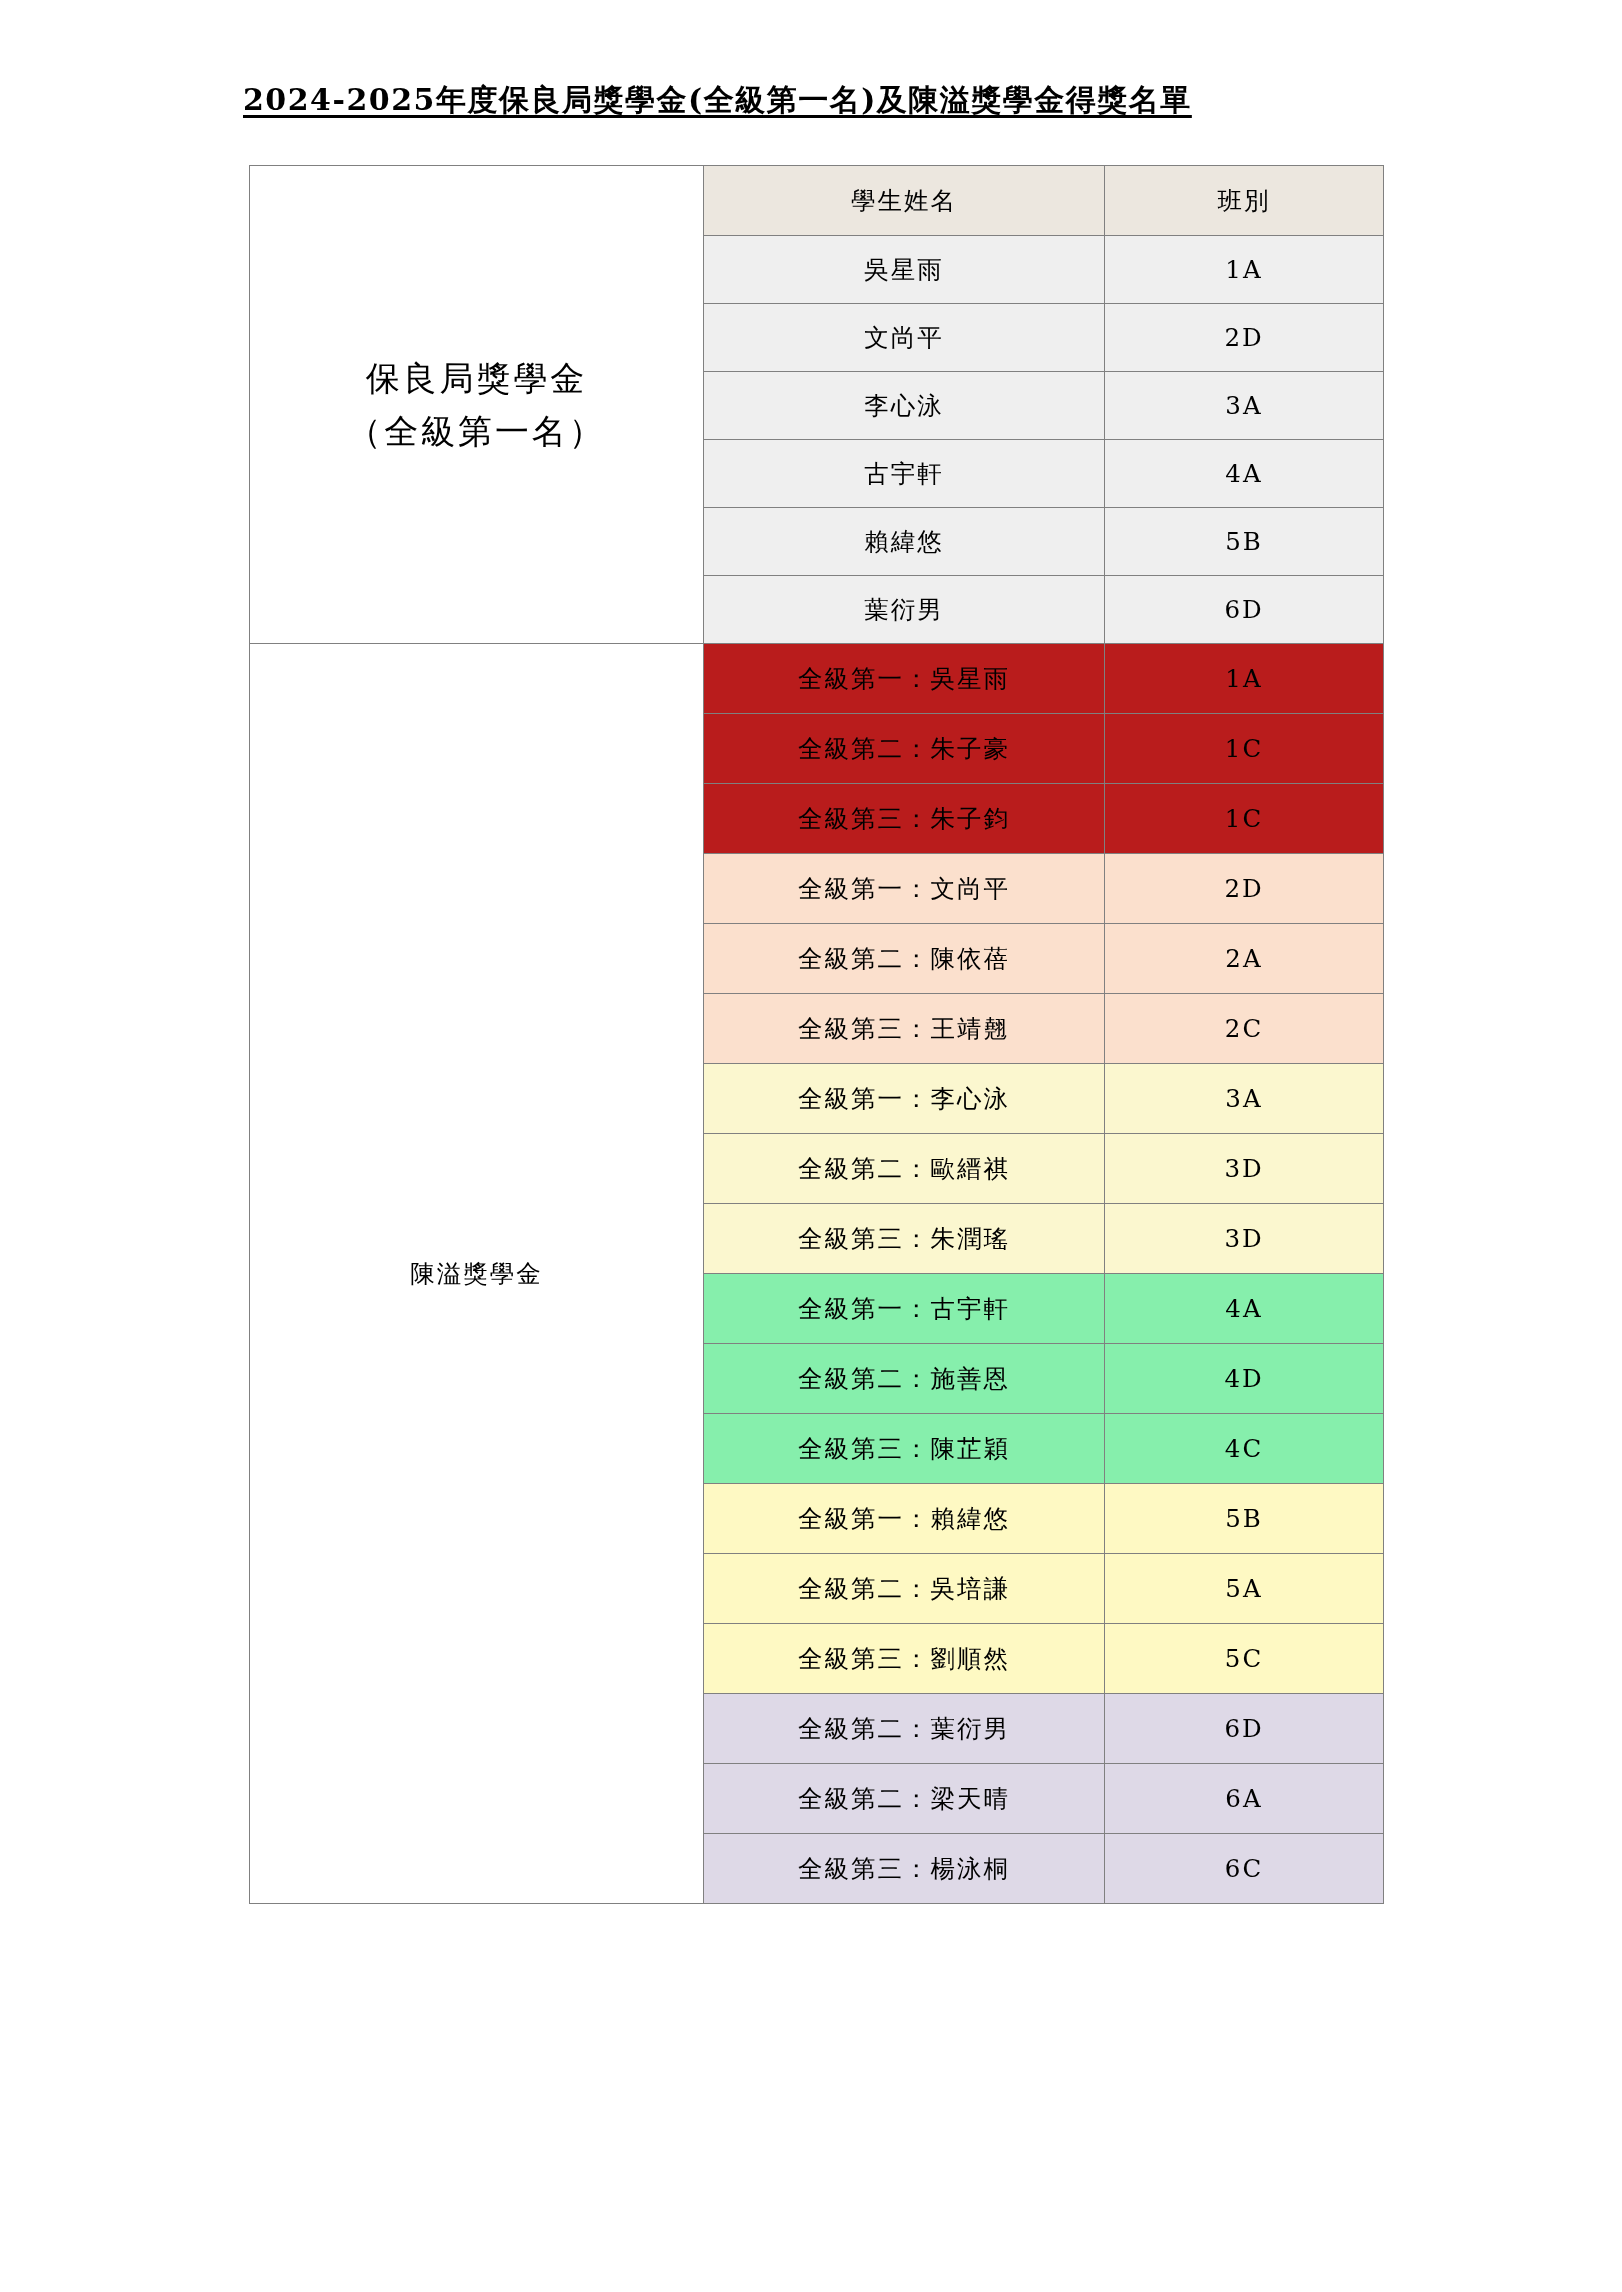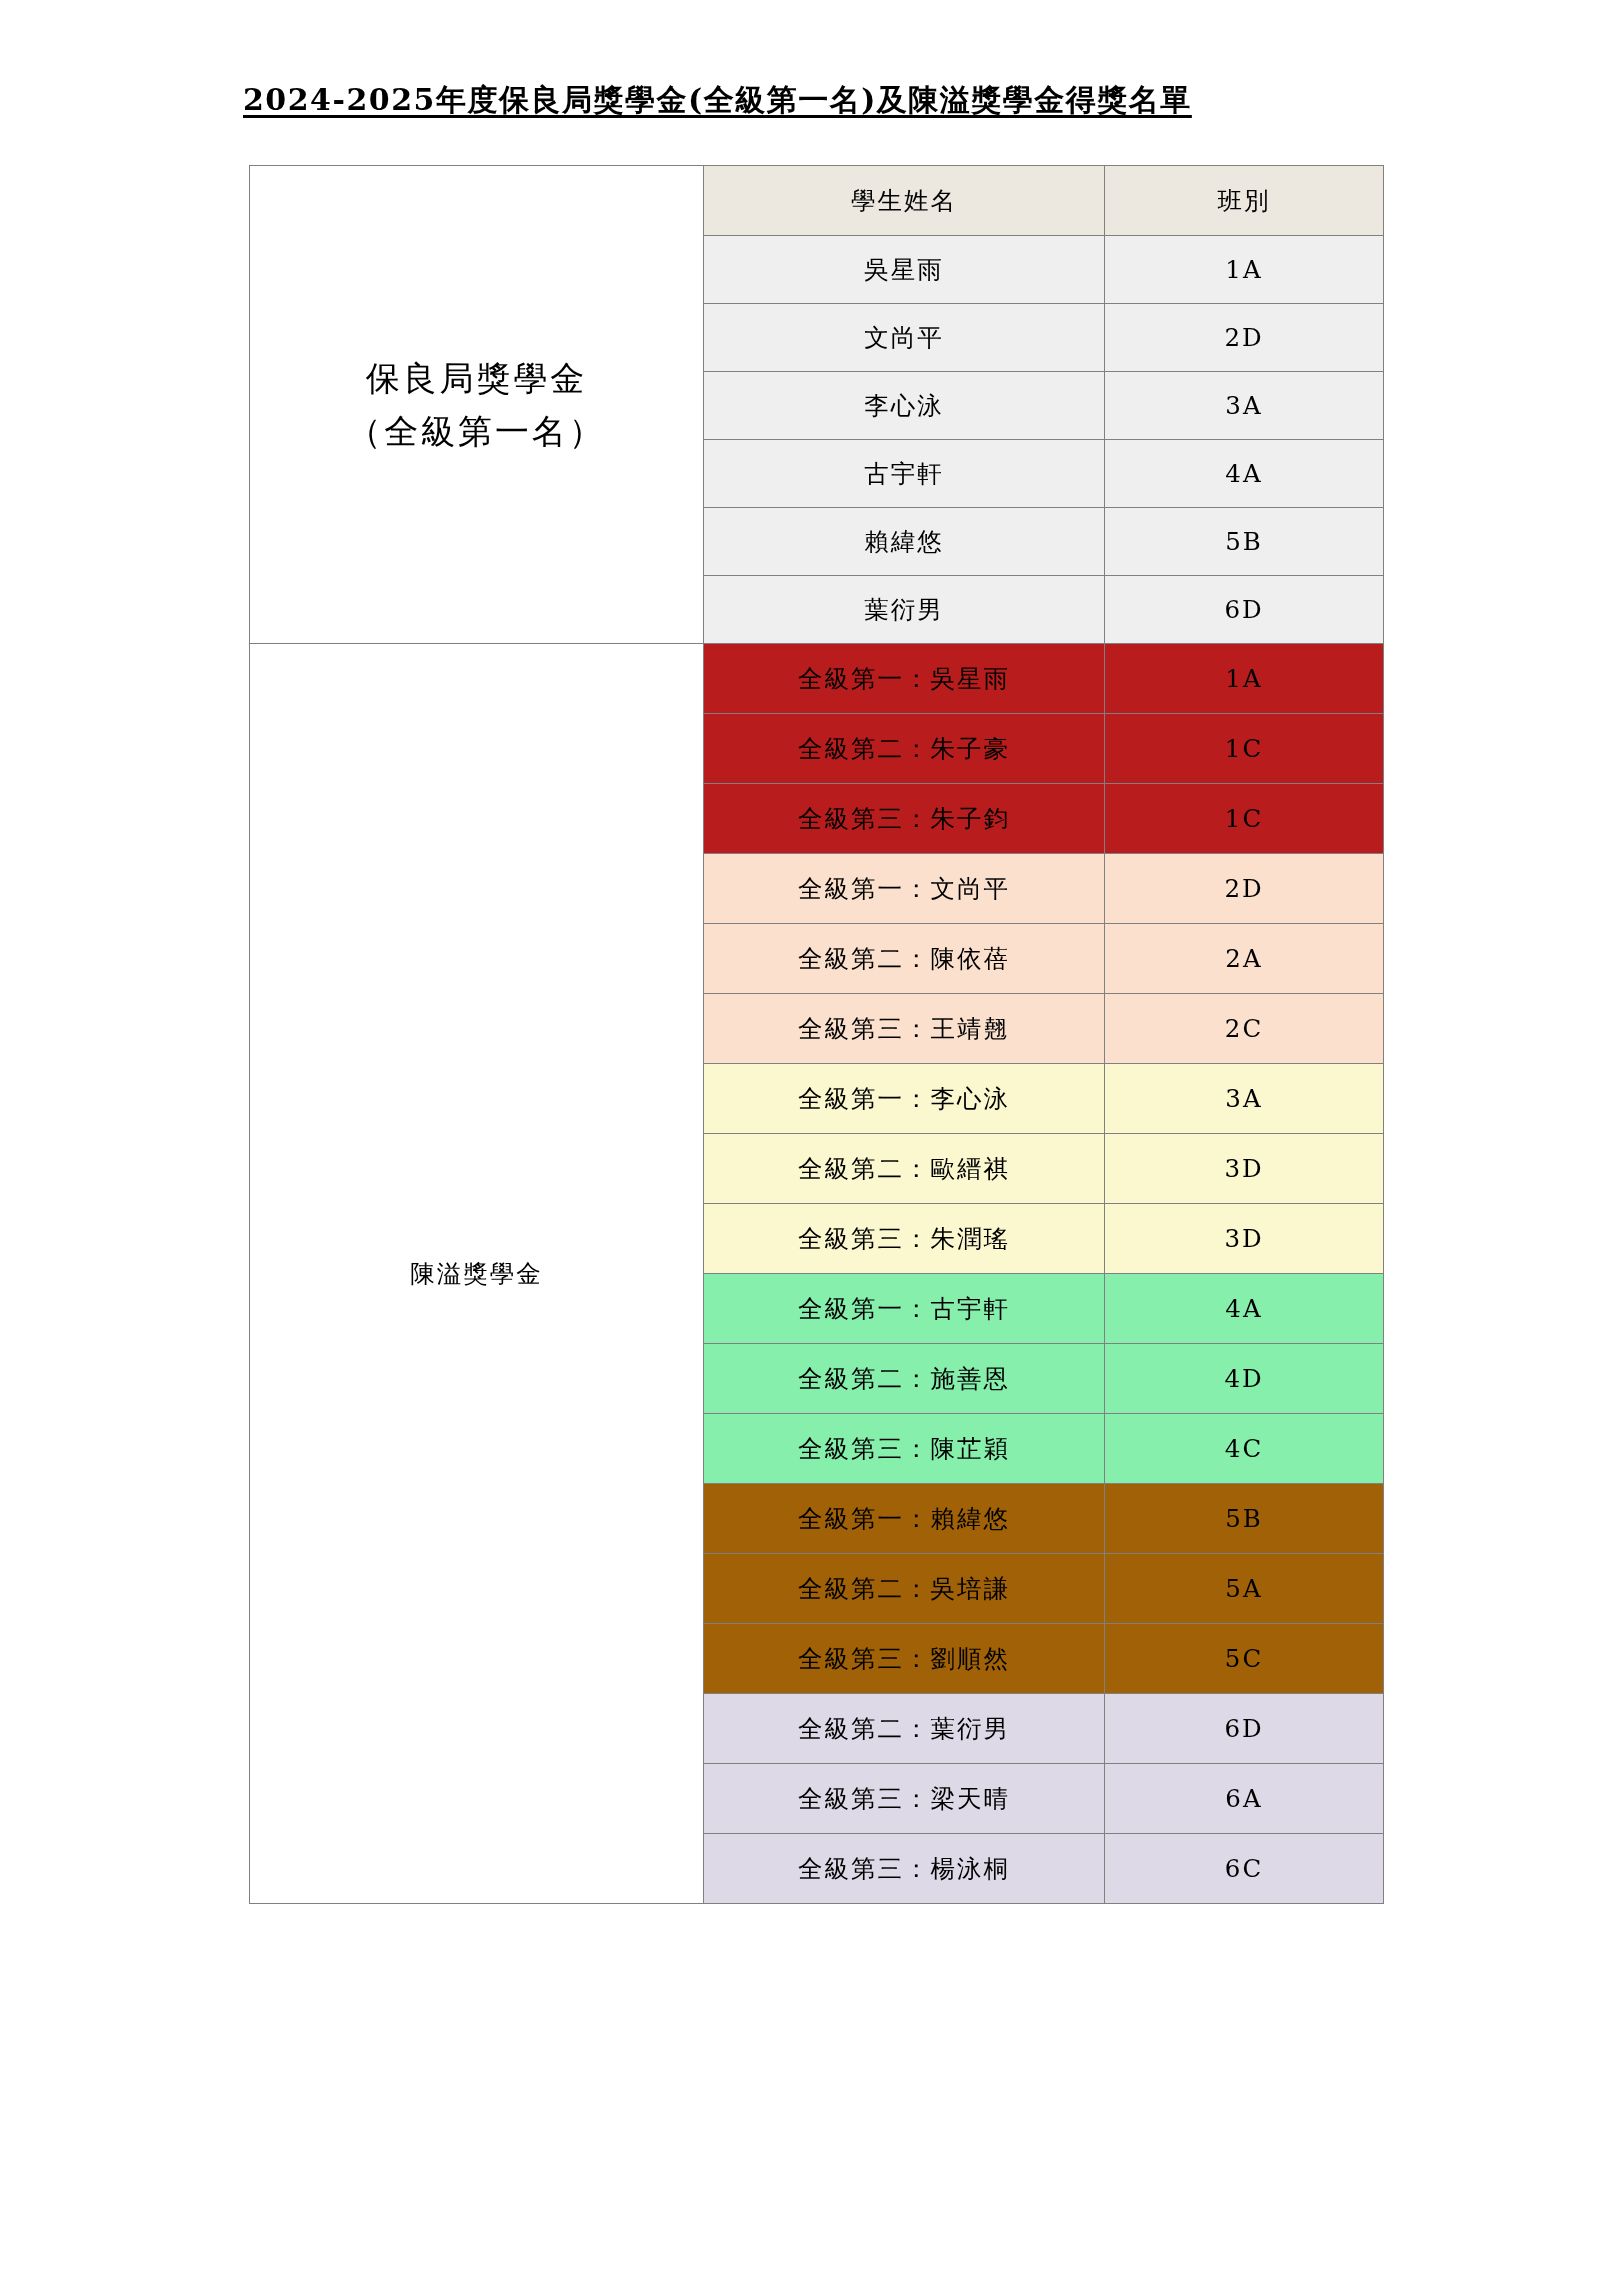--- a/index.html
+++ b/index.html
@@ -74,21 +74,21 @@
     background: #efefef;
     height: 59px;
   }
   .name-cell { font-size: 24.5px; letter-spacing: 2px; }
   .class-cell { font-size: 24.5px; letter-spacing: 1px; }
 
   .g1 td.name-cell, .g1 td.class-cell { background: #b91c1c; }
   .g2 td.name-cell, .g2 td.class-cell { background: #fbe0cd; }
   .g3 td.name-cell, .g3 td.class-cell { background: #fbf7cf; }
   .g4 td.name-cell, .g4 td.class-cell { background: #86efac; }
-  .g5 td.name-cell, .g5 td.class-cell { background: #a16207; margin-top: 16px; }
+  .g5 td.name-cell, .g5 td.class-cell { background: #fef9c3; margin-top: 16px; }
   .g6 td.name-cell, .g6 td.class-cell { background: #ded9e7; }
   .chen td.name-cell, .chen td.class-cell { height: 61px; }
 </style>
 </head>
 <body>
 
 <div class="page">
 
   <div class="doc-title">2024-2025年度保良局獎學金(全級第一名)及陳溢獎學金得獎名單</div>
 
@@ -199,21 +199,21 @@
       <tr class="chen g5">
         <td class="name-cell">全級第三：劉順然</td>
         <td class="class-cell">5C</td>
       </tr>
 
       <tr class="chen g6">
         <td class="name-cell">全級第二：葉衍男</td>
         <td class="class-cell">6D</td>
       </tr>
       <tr class="chen g6">
-        <td class="name-cell">全級第三：梁天晴</td>
+        <td class="name-cell">全級第二：梁天晴</td>
         <td class="class-cell">6A</td>
       </tr>
       <tr class="chen g6">
         <td class="name-cell">全級第三：楊泳桐</td>
         <td class="class-cell">6C</td>
       </tr>
     </tbody>
   </table>
 
 </div>

